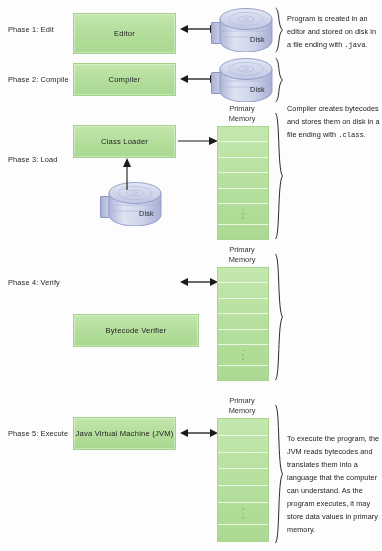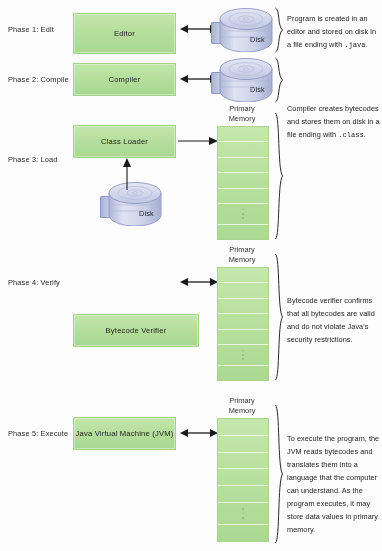--- a/index.html
+++ b/index.html
@@ -305,21 +305,20 @@
           <i></i>
         </div>
     </div>
     <div class="mem-cell"></div>
   </div>
 
   <svg class="brace" style="left:274px; top:253px;" width="10" height="128" viewBox="0 0 10 128">
     <path d="M1.5,1 C6,5 3.5,57 8.5,64 C3.5,71 6,123 1.5,127" fill="none" stroke="#2b2b2b" stroke-width="1"></path>
   </svg>
 
-  <div class="caption" style="left:287px; top:294px; width:93px;"><span>Bytecode verifier confirms that all bytecodes are valid and do not violate Java's security restrictions.</span></div>
 
   <div class="phase-label" style="left:8px; top:430px;">Phase 5: Execute</div>
 
   <div class="proc-box" style="left:73px; top:417px; width:103px; height:33px;">
     <span>Java Virtual Machine (JVM)</span>
   </div>
 
   <svg class="arrow" style="left:180px; top:426px;" width="38" height="14" viewBox="0 0 38 14">
     <line x1="6" y1="7" x2="32" y2="7" stroke="#1a1a1a" stroke-width="1.3"></line>
     <polygon points="0,7 8,3 8,11" fill="#1a1a1a"></polygon>

